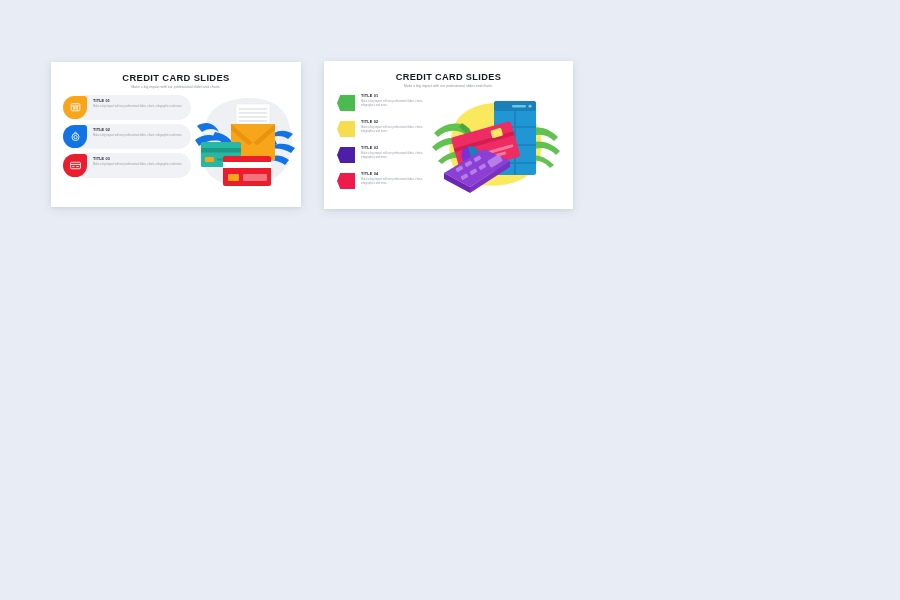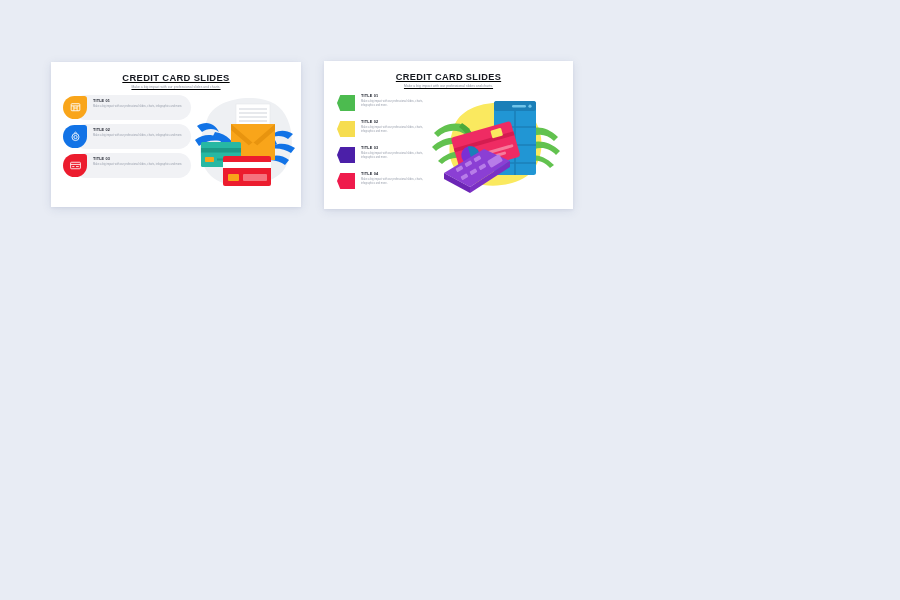--- a/index.html
+++ b/index.html
@@ -12,21 +12,21 @@
   }
   .slide{
     position:absolute;
     background:#ffffff;
     box-shadow:0 2px 10px rgba(40,60,110,0.10), 0 1px 3px rgba(40,60,110,0.07);
     overflow:hidden;
   }
   #slide-left{ left:51px; top:62px; width:250px; height:145px; }
   #slide-right{ left:324px; top:61px; width:249px; height:148px; }
 
-  .slide-header{ text-align:center;text-decoration:underline; }
+  .slide-header{ text-align:center; }
   #slide-left .slide-header{ padding-top:11px; }
   #slide-right .slide-header{ padding-top:11px; }
   .slide-title{
     font-size:9.4px; font-weight:bold; letter-spacing:0.35px;
     color:#15181f; line-height:1.1; margin:0;
   }
   #slide-right .slide-title{ font-size:9.2px; }
   .slide-sub{
     font-size:3.3px; color:#8a8f9c; margin:2.6px 0 0 0;
     letter-spacing:0.08px; line-height:1.1;

